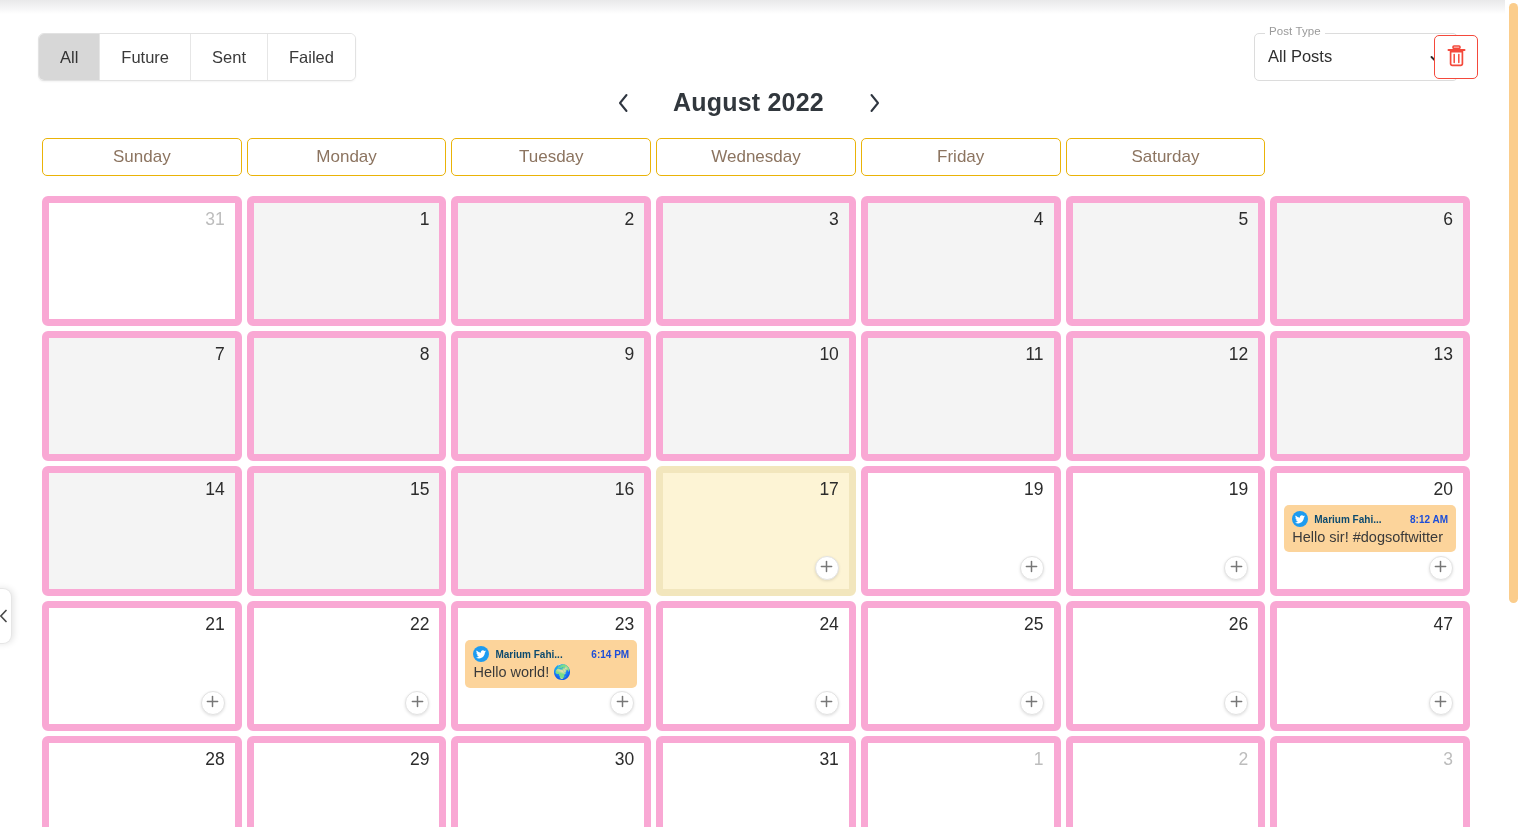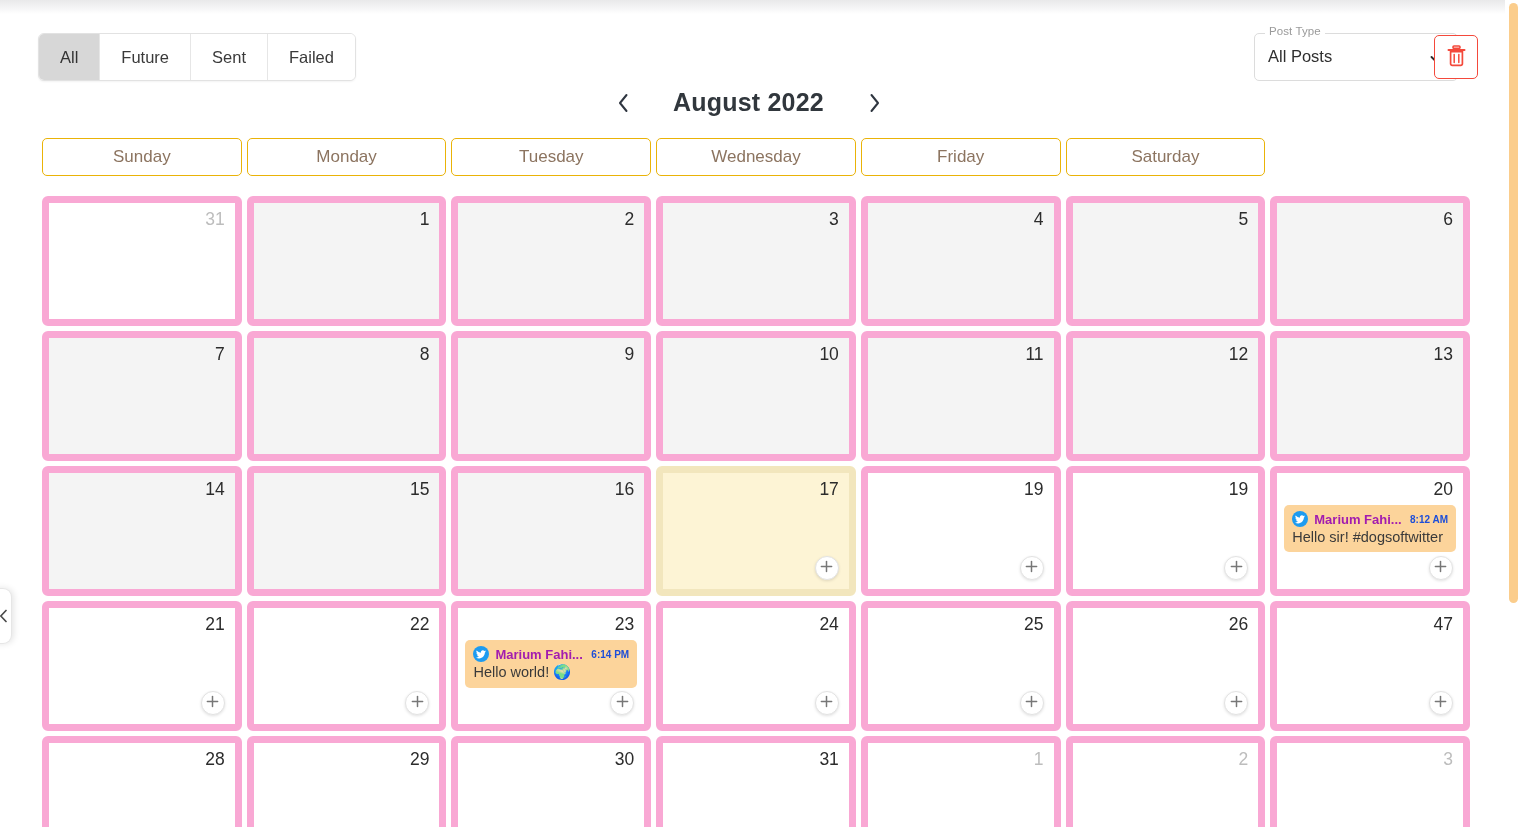--- a/index.html
+++ b/index.html
@@ -207,23 +207,23 @@
     display: flex; align-items: center; gap: 6px;
     margin-bottom: 2px;
   }
   .tw-badge {
     width: 16px; height: 16px; flex: 0 0 16px;
     border-radius: 50%;
     background: #1d9bf0;
     display: flex; align-items: center; justify-content: center;
   }
   .event-author {
-    font-size: 13px;
+    font-size: 10px;
     font-weight: bold;
-    color: #a21caf;
+    color: #0c4a6e;
     white-space: nowrap;
     overflow: hidden;
     flex: 1 1 auto;
   }
   .event-time {
     font-size: 10px;
     font-weight: bold;
     color: #1d4ed8;
     white-space: nowrap;
   }

